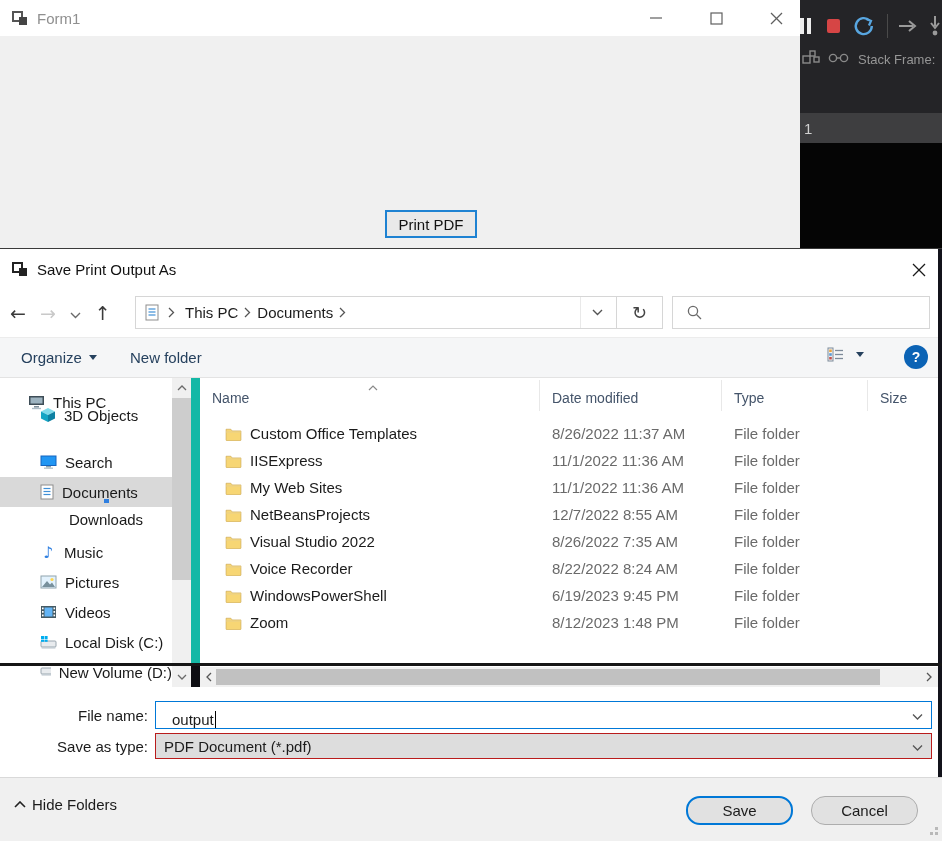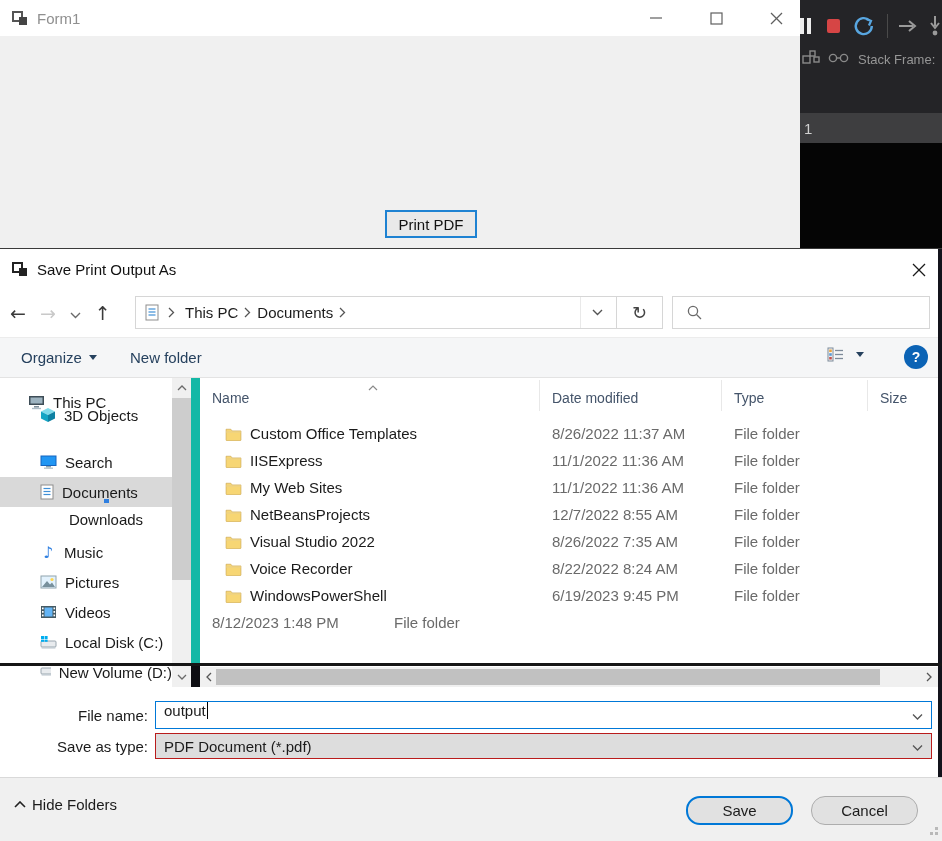--- a/index.html
+++ b/index.html
@@ -86,21 +86,21 @@
   .cell.date { width:182px; padding-left:12px; color:#6a6a6a; }
   .cell.type { width:146px; padding-left:12px; color:#6a6a6a; }
   .cell.size { width:70px; }
 
   .hscroll { position:absolute; left:200px; top:418px; width:738px; height:20px; background:#f0f0f0; }
   .hs-btn { position:absolute; top:0; width:18px; height:20px; display:flex; align-items:center; justify-content:center; }
   .hs-thumb { position:absolute; left:16px; top:2px; width:664px; height:16px; background:#c1c1c1; }
 
   .footer { position:absolute; left:0; top:438px; width:942px; height:90px; background:#fff; }
   .f-label { position:absolute; width:148px; text-align:right; color:#1b1b1b; font-size:15px; }
-  .fn-input { position:absolute; left:155px; top:14px; width:777px; height:28px; background:#fff; border:1px solid #0078d7; display:flex; align-items:flex-start; padding-left:8px; cursor:text; }
+  .fn-input { position:absolute; left:155px; top:14px; width:777px; height:28px; background:#fff; border:1px solid #0078d7; display:flex; align-items:flex-end; padding-left:16px; cursor:text; }
   .caret { display:inline-block; width:1px; height:17px; background:#000; margin-left:1px; }
   .combo-chev { position:absolute; right:8px; top:50%; transform:translateY(-50%); }
   .st-select { position:absolute; left:155px; top:46px; width:777px; height:26px; background:#dddddd; border:1px solid #b91c1c; display:flex; align-items:center; padding-left:8px; cursor:pointer; color:#1b1b1b; }
 
   .bottombar { position:absolute; left:0; top:528px; width:942px; height:65px; background:#f0f0f0; border-top:1px solid #d9d9d9; }
   .hide-folders { position:absolute; left:14px; top:18px; display:flex; align-items:center; gap:6px; color:#1b1b1b; cursor:pointer; }
   .btn { position:absolute; top:18px; width:107px; height:29px; display:flex; align-items:center; justify-content:center; font-size:15px; cursor:pointer;border-radius:14px; }
   .btn-save { left:686px; background:#e1e1e1; border:2px solid #0078d7; }
   .btn-cancel { left:811px; background:#e1e1e1; border:1px solid #adadad; }
   .grip { position:absolute; right:3px; bottom:6px; width:12px; height:12px;
@@ -483,20 +483,27 @@
               <path d="M1 2 h4.5 l1.2 1.6 H15 v8.4 a.8 .8 0 0 1 -.8 .8 H1.8 a.8 .8 0 0 1 -.8 -.8 z" fill="#f7d674" stroke="#caa64e" stroke-width=".6"></path>
               <path d="M1 4.6 H15" stroke="#ead089" stroke-width="1"></path>
             </svg>
             <span>WindowsPowerShell</span>
           </span>
         <span class="cell date">6/19/2023 9:45 PM</span>
         <span class="cell type">File folder</span>
         <span class="cell size"></span>
       </div>
       <div class="frow" style="top:231px;">
+        <span class="cell name">
+            <svg width="17" height="14" viewBox="0 0 16 13">
+              <path d="M1 2 h4.5 l1.2 1.6 H15 v8.4 a.8 .8 0 0 1 -.8 .8 H1.8 a.8 .8 0 0 1 -.8 -.8 z" fill="#f7d674" stroke="#caa64e" stroke-width=".6"></path>
+              <path d="M1 4.6 H15" stroke="#ead089" stroke-width="1"></path>
+            </svg>
+            <span>Zoom</span>
+          </span>
         <span class="cell date">8/12/2023 1:48 PM</span>
         <span class="cell type">File folder</span>
         <span class="cell size"></span>
       </div>
     </div>
 
     <div class="hscroll">
       <span class="hs-btn" style="left:0;">
           <svg width="6" height="10">
             <path d="M5 1 L1 5 L5 9" fill="none" stroke="#555" stroke-width="1.3"></path>

